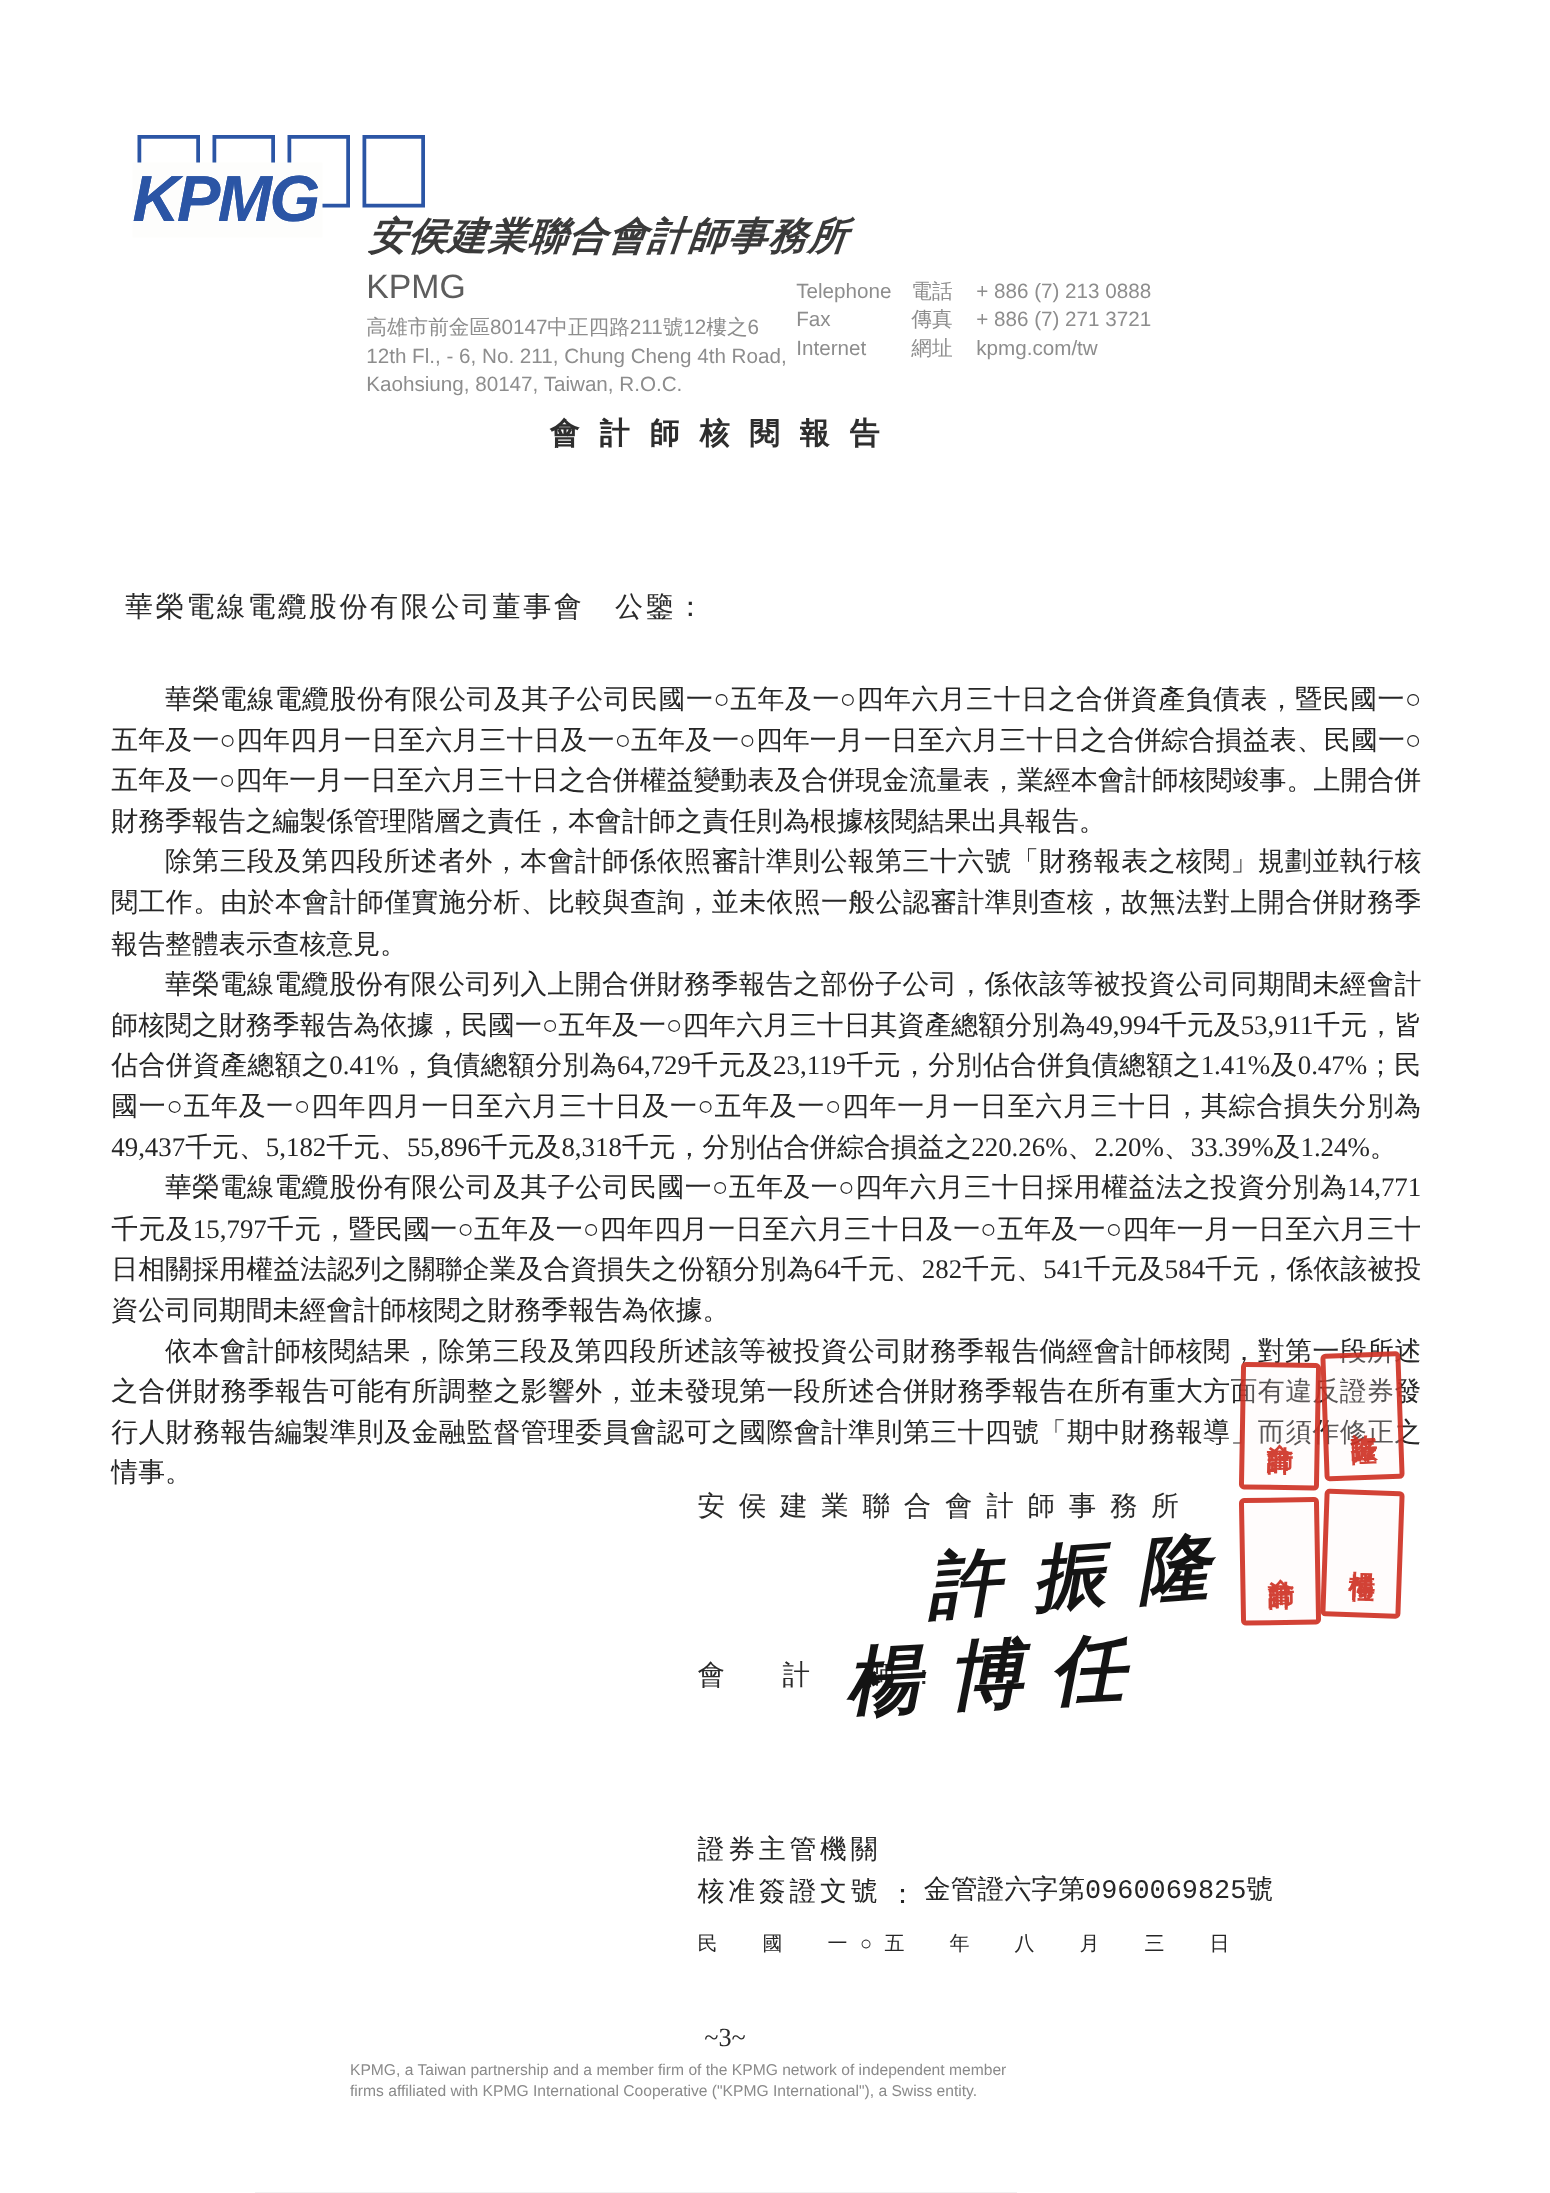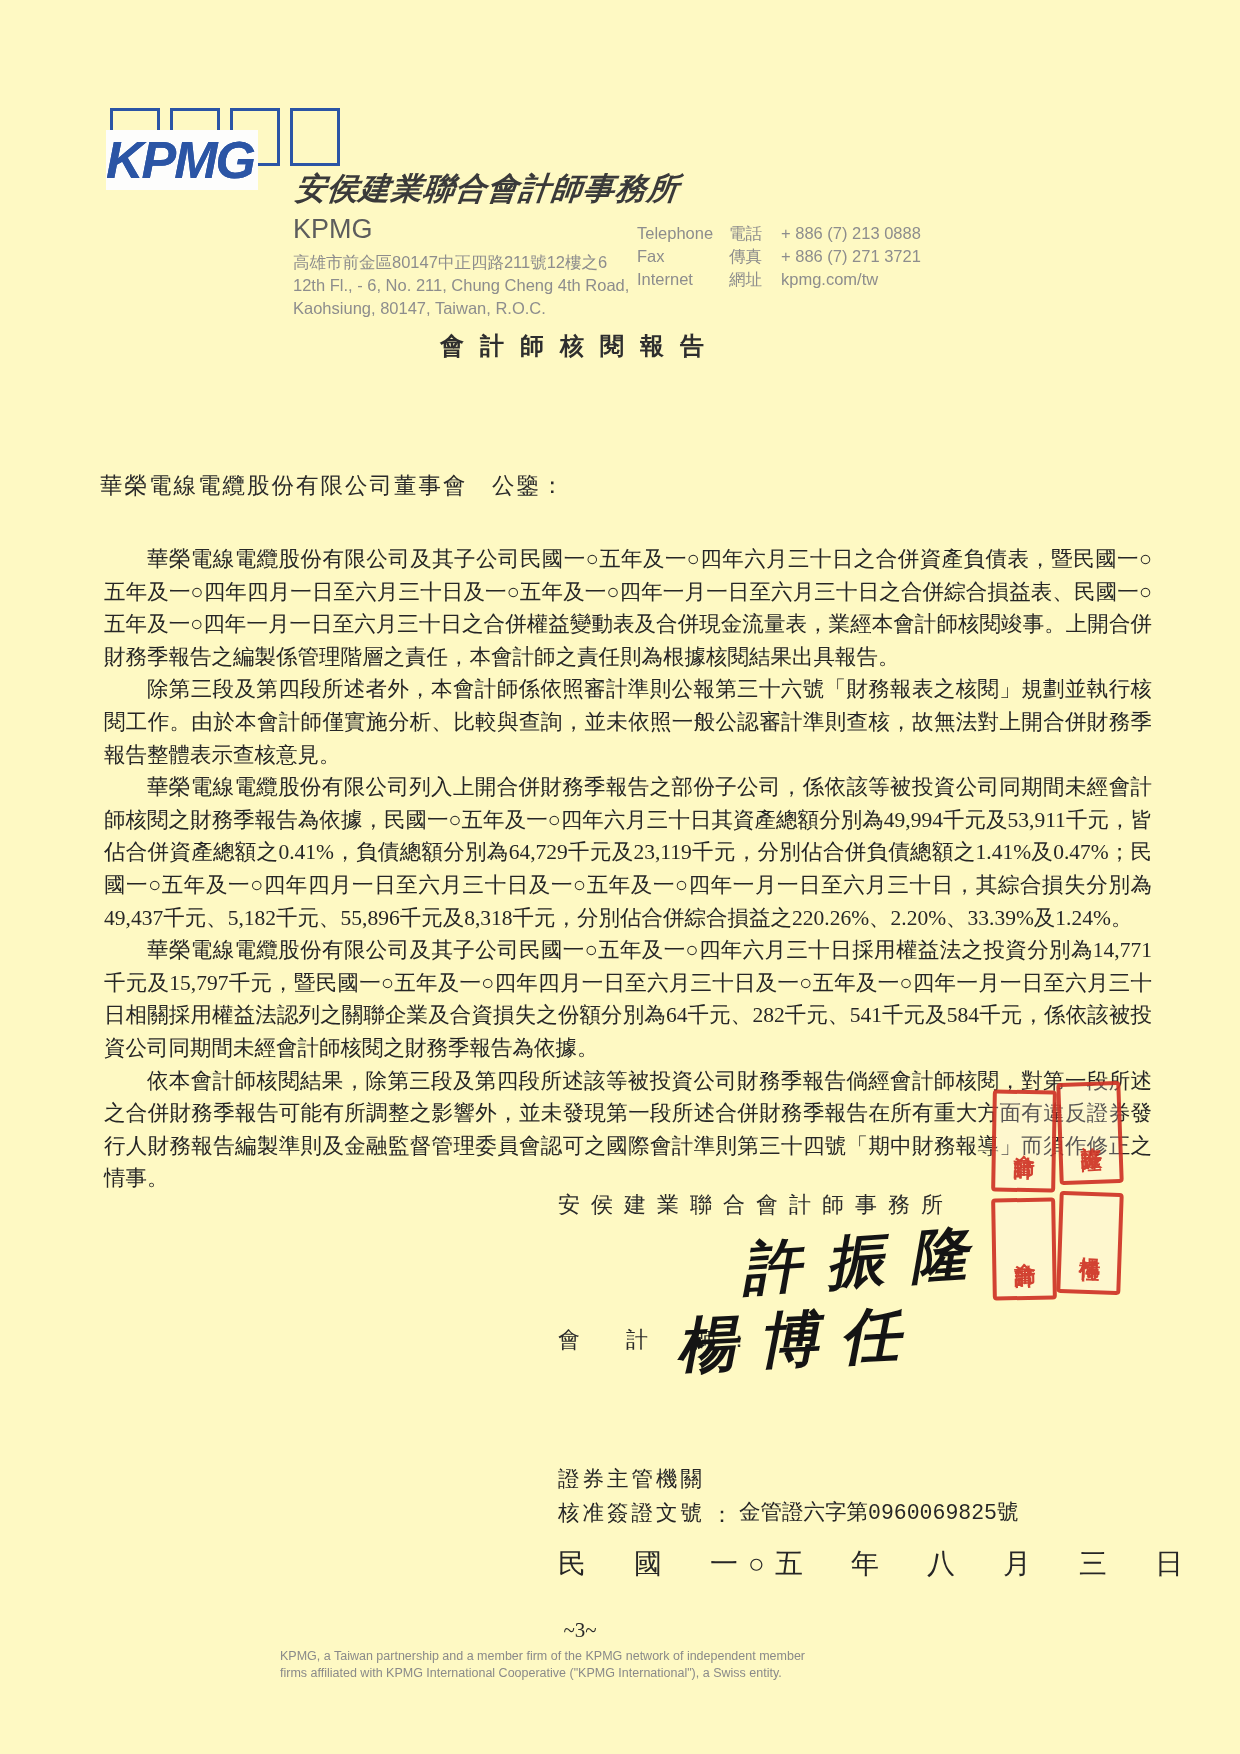--- a/index.html
+++ b/index.html
@@ -1,20 +1,20 @@
 <!DOCTYPE html>
 <html><head>
 <meta charset="utf-8">
 <style>
   html,body{margin:0;padding:0;background:#e8e8e6;}
   .page{
     position:relative;
     width:1240px;height:1754px;
     margin:0 auto;
-    background:#fef9c3;
+    background:#ffffff;
     font-family:"Liberation Serif","DejaVu Serif",serif;
     color:#242424;
     overflow:hidden;
   }
   
   .logo{position:absolute;left:106px;top:108px;width:170px;height:80px;}
   .logo-squares{position:absolute;left:4px;top:0;display:flex;gap:10px;}
   .logo-squares .sq{width:44px;height:52px;border:3px solid #2b55a5;background:transparent;}
   .logo-word{
     position:absolute;left:0;top:22px;
@@ -39,21 +39,21 @@
   .contact-row .en{width:92px;}
   .contact-row .zh{width:52px;}
   
   .report-title{
     position:absolute;left:0;top:330px;width:1160px;text-align:center;
     font-size:24px;font-weight:bold;letter-spacing:16px;color:#2e2e2e;
   }
   .salutation{position:absolute;left:100px;top:470px;font-size:22.5px;letter-spacing:2px;color:#2a2a2a;}
   
   .body-text{
-    position:absolute;left:104px;top:543px;width:1048px;
+    position:absolute;left:89px;top:543px;width:1048px;
     font-size:21.5px;line-height:32.6px;color:#262626;
     text-align:justify;text-justify:inter-character;
   }
   .body-text p{margin:0;text-indent:2em;}
   
   .sig-firm{position:absolute;left:558px;top:1190px;font-size:22px;letter-spacing:11px;color:#2a2a2a;white-space:nowrap;}
   .sig-hand{
     font-style:italic;font-weight:bold;color:#141414;white-space:nowrap;
     font-family:"DejaVu Serif","Liberation Serif",serif;
   }
@@ -73,21 +73,21 @@
   }
   .seal.s1{left:0;top:8px;transform:rotate(1deg);}
   .seal.s2{left:66px;top:0;transform:rotate(-2deg);}
   .seal.s3{left:0;top:116px;transform:rotate(-1deg);}
   .seal.s4{left:66px;top:110px;transform:rotate(2deg);}
   
   .approval{position:absolute;left:558px;top:1462px;display:flex;align-items:flex-end;font-size:21.5px;color:#262626;}
   .approval .labels{line-height:34px;letter-spacing:3px;}
   .approval .colon{font-size:22px;margin:0 6px;}
   .approval .values{line-height:34px;font-family:Liberation Mono, monospace;}
-  .date-line{position:absolute;left:558px;top:1545px;font-size:28px;letter-spacing:10px;color:#262626;white-space:nowrap;}
+  .date-line{position:absolute;left:558px;top:1545px;font-size:16px;letter-spacing:10px;color:#262626;white-space:nowrap;}
   
   .page-num{position:absolute;left:100px;top:1618px;width:960px;text-align:center;font-size:21px;color:#2a2a2a;}
   .footer-note{
     position:absolute;left:280px;top:1648px;
     font-family:"Liberation Sans","DejaVu Sans",sans-serif;
     font-size:12.5px;color:#8a8a8a;line-height:17px;
   }
 </style>
 </head>
 <body>

